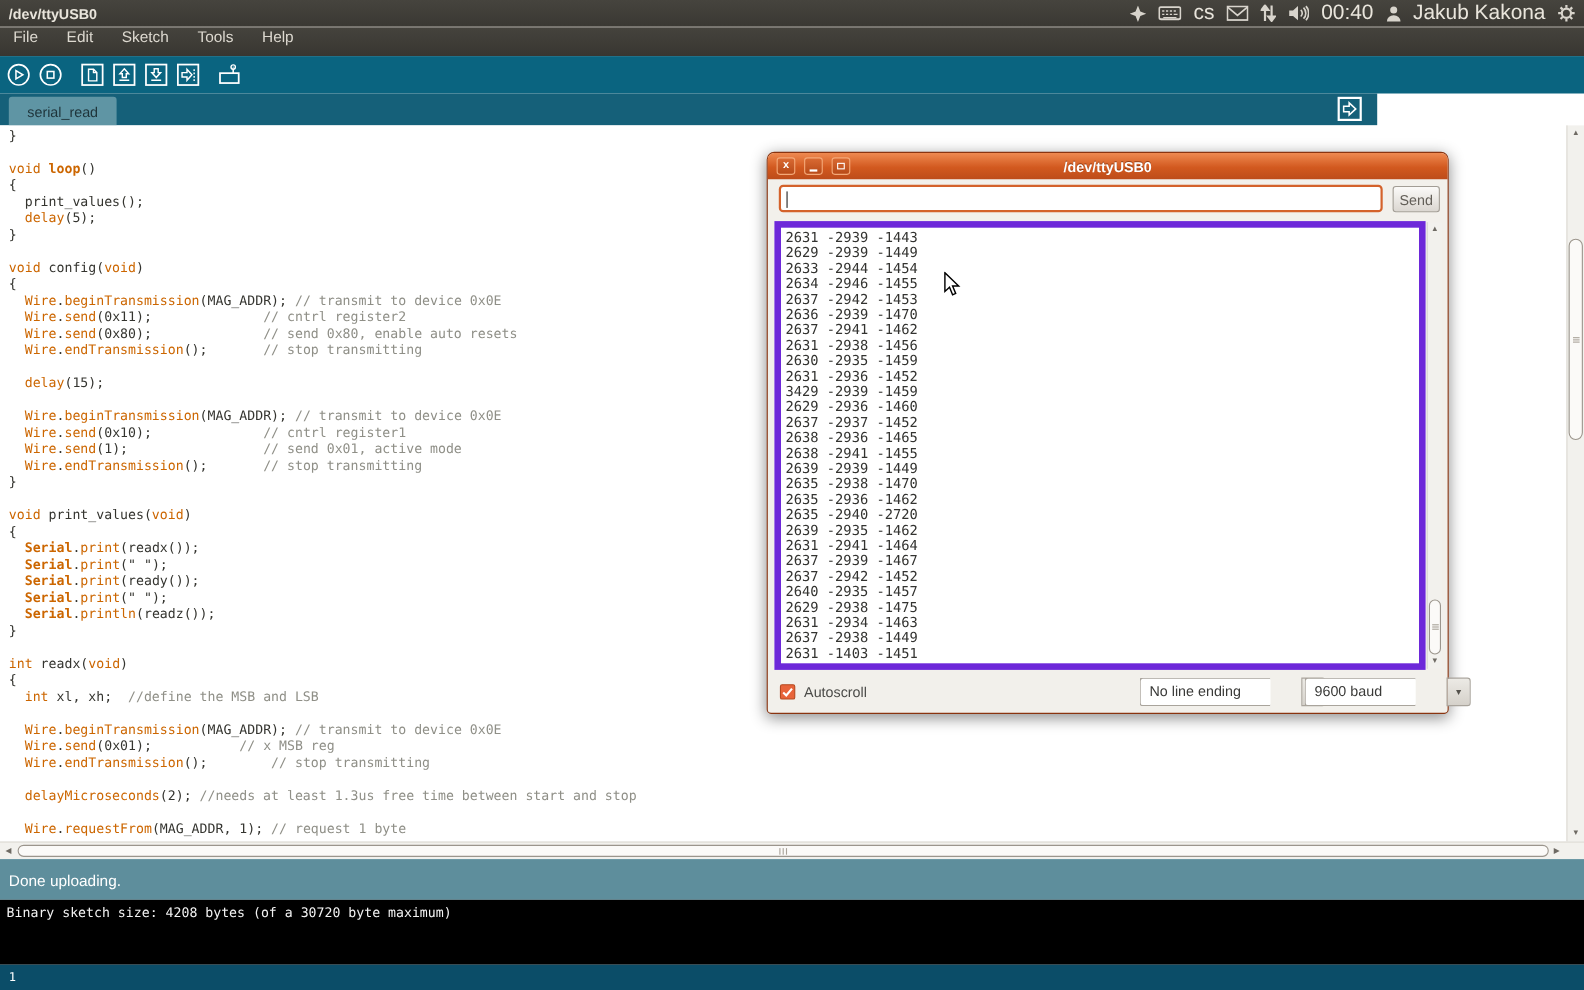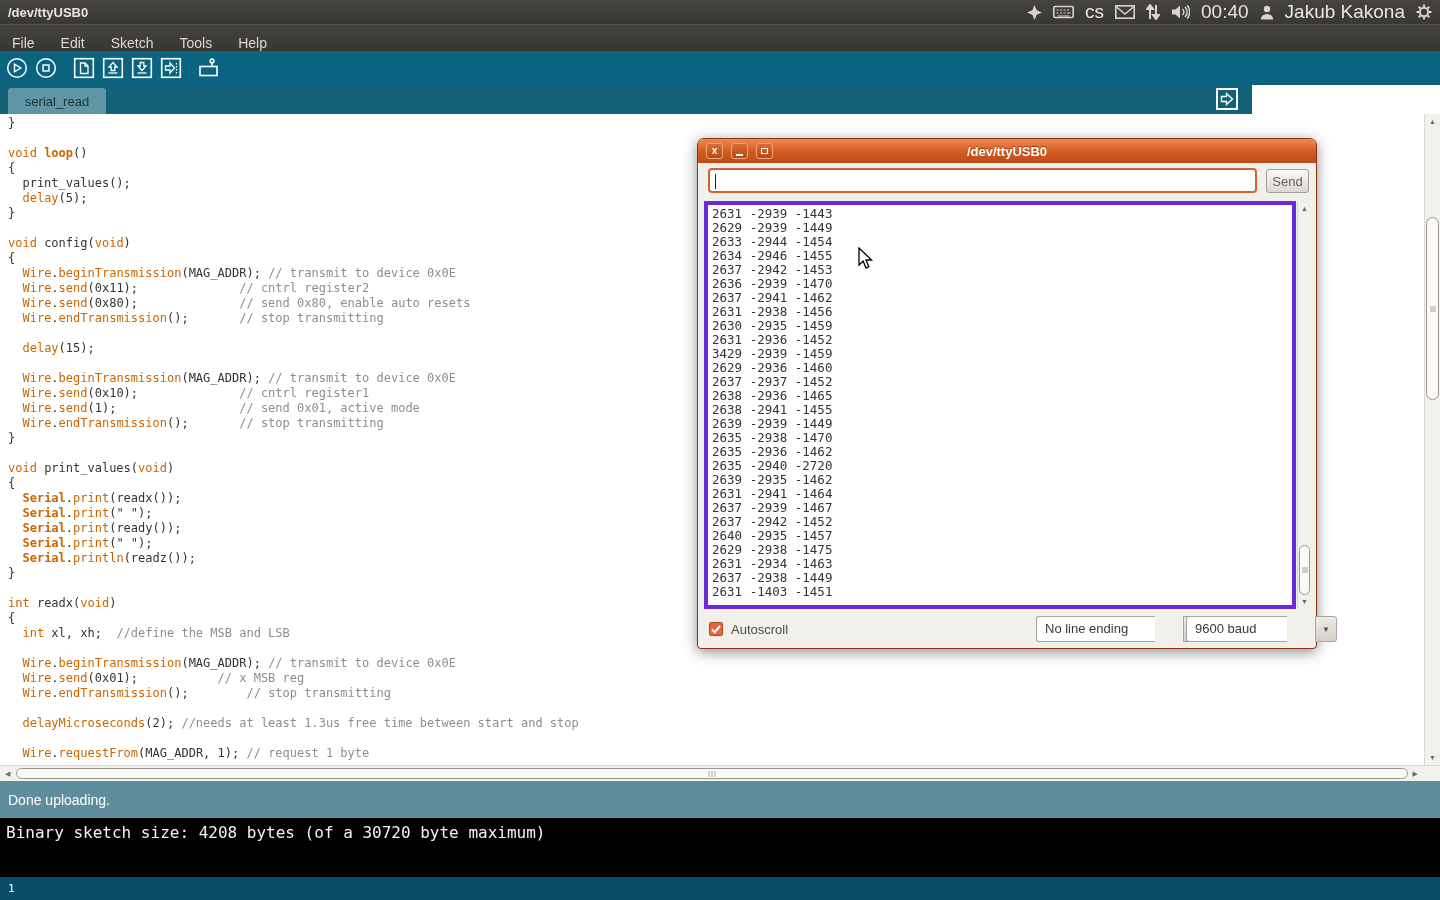--- a/index.html
+++ b/index.html
@@ -15,21 +15,21 @@
     background:linear-gradient(#46443e,#3a3833); color:#e9e5dc;
     display:flex; align-items:center; }
   #win-title { font-weight:bold; font-size:13px; padding-left:8px; }
   #tray { margin-left:auto; display:flex; align-items:center; gap:11px; padding-right:8px; font-size:19px; }
   #tray svg { display:block; }
   .tray-label { color:#e9e5dc; }
 
   
   #menubar { left:0; top:24px; width:1440px; height:27px;
     background:linear-gradient(#45433d,#383631); border-top:1px solid #524f47;
-    display:flex; align-items:flex-end; gap:26px; padding-left:12px;
+    display:flex; align-items:flex-start; gap:26px; padding-left:12px;
     color:#ddd9d0; font-size:14px; }
   .menu-item { cursor:default; }
 
   
   #toolbar { left:0; top:51px; width:1440px; height:34px; background:#0a6480;
     display:flex; align-items:center; gap:5px; padding-left:5px; }
   .tool-btn { width:24px; height:24px; display:flex; align-items:center; justify-content:center; }
 
   
   #tabbar { left:0; top:85px; width:1252px; height:29px; background:#156079; }
@@ -57,21 +57,21 @@
   .grip-v { position:absolute; left:50%; top:50%; transform:translate(-50%,-50%); }
   .grip-v i, .grip-h i { display:block; background:#a8a298; }
   .grip-v i { width:6px; height:1px; margin:1px 0; }
   .grip-h { position:absolute; left:50%; top:50%; transform:translate(-50%,-50%); display:flex; }
   .grip-h i { width:1px; height:6px; margin:0 1px; }
 
   
   #status-bar { left:0; top:781px; width:1440px; height:37px; background:#5e8e9c;
     color:#ffffff; font-size:14px; display:flex; align-items:center; padding-left:8px; }
   #console { left:0; top:818px; width:1440px; height:59px; background:#000000;
-    color:#f2f2f2; font-family:"DejaVu Sans Mono", monospace; font-size:16px;
+    color:#f2f2f2; font-family:"DejaVu Sans Mono", monospace; font-size:12px;
     padding:5px 0 0 6px; }
   #footer { left:0; top:877px; width:1440px; height:23px; background:#0b4d68;
     color:#ffffff; font-family:"DejaVu Sans Mono", monospace; font-size:11px;
     display:flex; align-items:center; padding-left:8px; }
 
   
   #serial-win { left:697px; top:138px; width:620px; height:511px;
     background:#f2f0eb; border:1px solid #8a3410; border-radius:7px 7px 4px 4px;
     box-shadow:0 3px 14px rgba(0,0,0,0.45); }
   #serial-title { position:absolute; left:0; top:0; width:100%; height:24px;
@@ -87,21 +87,21 @@
   .win-btn .mn { width:7px; height:2px; background:#ffffff; margin-top:7px; }
 
   #serial-input { position:absolute; left:10px; top:29px; width:549px; height:25px;
     background:#ffffff; border:2px solid #d4622b; border-radius:4px; }
   #input-caret { position:absolute; left:5px; top:4px; width:1px; height:15px; background:#222; }
   #send-btn { position:absolute; left:568px; top:30px; width:43px; height:24px;
     background:linear-gradient(#fbfaf8,#dbd7d1); border:1px solid #a29d95; border-radius:3px;
     font-size:13px; color:#635f58; display:flex; align-items:center; justify-content:center; }
 
   #serial-data { position:absolute; left:6px; top:62px; width:592px; height:408px;
-    background:#ffffff; border:4px solid #6d28d9; overflow:hidden;
+    background:#ffffff; border:6px solid #6d28d9; overflow:hidden;
     font-family:"DejaVu Sans Mono", monospace; font-size:12.5px; color:#333330;
     padding:2px 0 0 4px; }
   .serial-line { height:14px; line-height:14px; white-space:pre; }
 
   #serial-scroll { position:absolute; left:599px; top:63px; width:14px; height:406px;
     background:#f2f1ed; border-left:1px solid #d8d5cf; }
 
   #serial-controls { position:absolute; left:0; top:470px; width:618px; height:37px; }
   #autoscroll-box { position:absolute; left:11px; top:13px; width:14px; height:14px;
     background:#e8643a; border:1px solid #b54a20; border-radius:2px;

